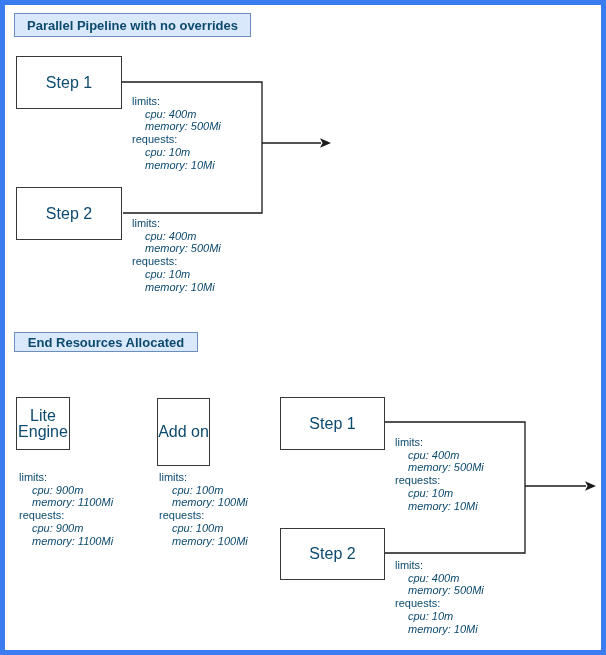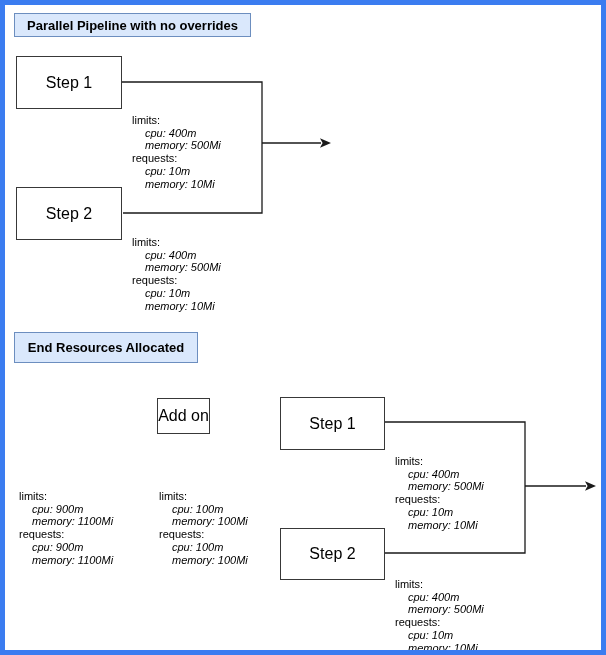--- a/index.html
+++ b/index.html
@@ -1,37 +1,37 @@
 <!DOCTYPE html>
 <html><head>
 <meta charset="utf-8">
 <style>
   html,body { margin:0; padding:0; background:#fff; }
   .page {
     position:relative; width:606px; height:655px; background:#ffffff;
-    font-family:"Liberation Sans","DejaVu Sans",sans-serif; color:#000000;
+    font-family:"Liberation Sans","DejaVu Sans",sans-serif; color:#0c4a6e;
     overflow:hidden;
   }
   .frame-border {
     position:absolute; inset:0; border:5px solid #3b7cf0; pointer-events:none; z-index:10;
   }
   .connectors { position:absolute; left:0; top:0; z-index:1; }
   .node {
     position:absolute; background:#ffffff; border:1.5px solid #383838;
     display:flex; align-items:center; justify-content:center; text-align:center;
     font-size:16px; z-index:2; box-sizing:border-box;
   }
   .node .stack { line-height:16px; }
   .title-box {
     position:absolute; background:#dae8fc; border:1.5px solid #6c8ebf;
     display:flex; align-items:center; justify-content:center;
     font-size:13px; font-weight:bold; z-index:2; box-sizing:border-box;
     white-space:nowrap;
   }
-  .res { position:absolute; font-size:11px; line-height:12.7px; z-index:2; white-space:nowrap;margin-top:19px; }
+  .res { position:absolute; font-size:11px; line-height:12.7px; z-index:2; white-space:nowrap; }
   .res .rl.ind { padding-left:13px;font-style:italic; }
 </style>
 </head>
 <body>
 
 <div class="page">
 
   <svg class="connectors" width="606" height="655" viewBox="0 0 606 655">
     <g stroke="#1a1a1a" stroke-width="1.3" fill="none">
       <path d="M122,82 H262 V213 H123"></path>
@@ -62,24 +62,30 @@
 
   <div class="res" style="left:132px; top:217px;">
       <div class="rl">limits:</div>
       <div class="rl ind">cpu: 400m</div>
       <div class="rl ind">memory: 500Mi</div>
       <div class="rl">requests:</div>
       <div class="rl ind">cpu: 10m</div>
       <div class="rl ind">memory: 10Mi</div>
     </div>
 
-  <div class="title-box" style="left:14px; top:332px; width:184px; height:31px;">End Resources Allocated</div>
+  <div class="title-box" style="left:14px; top:332px; width:184px; height:20px;">End Resources Allocated</div>
 
+  <div class="node" style="left:16px; top:397px; width:54px; height:53px;">
+    <div class="stack">
+      <div>Lite</div>
+      <div>Engine</div>
+    </div>
+  </div>
 
-  <div class="node" style="left:157px; top:398px; width:53px; height:36px;">Add on</div>
+  <div class="node" style="left:157px; top:398px; width:53px; height:68px;">Add on</div>
 
   <div class="node" style="left:280px; top:397px; width:105px; height:53px;">Step 1</div>
 
   <div class="node" style="left:280px; top:528px; width:105px; height:52px;">Step 2</div>
 
   <div class="res" style="left:19px; top:471px;">
       <div class="rl">limits:</div>
       <div class="rl ind">cpu: 900m</div>
       <div class="rl ind">memory: 1100Mi</div>
       <div class="rl">requests:</div>

